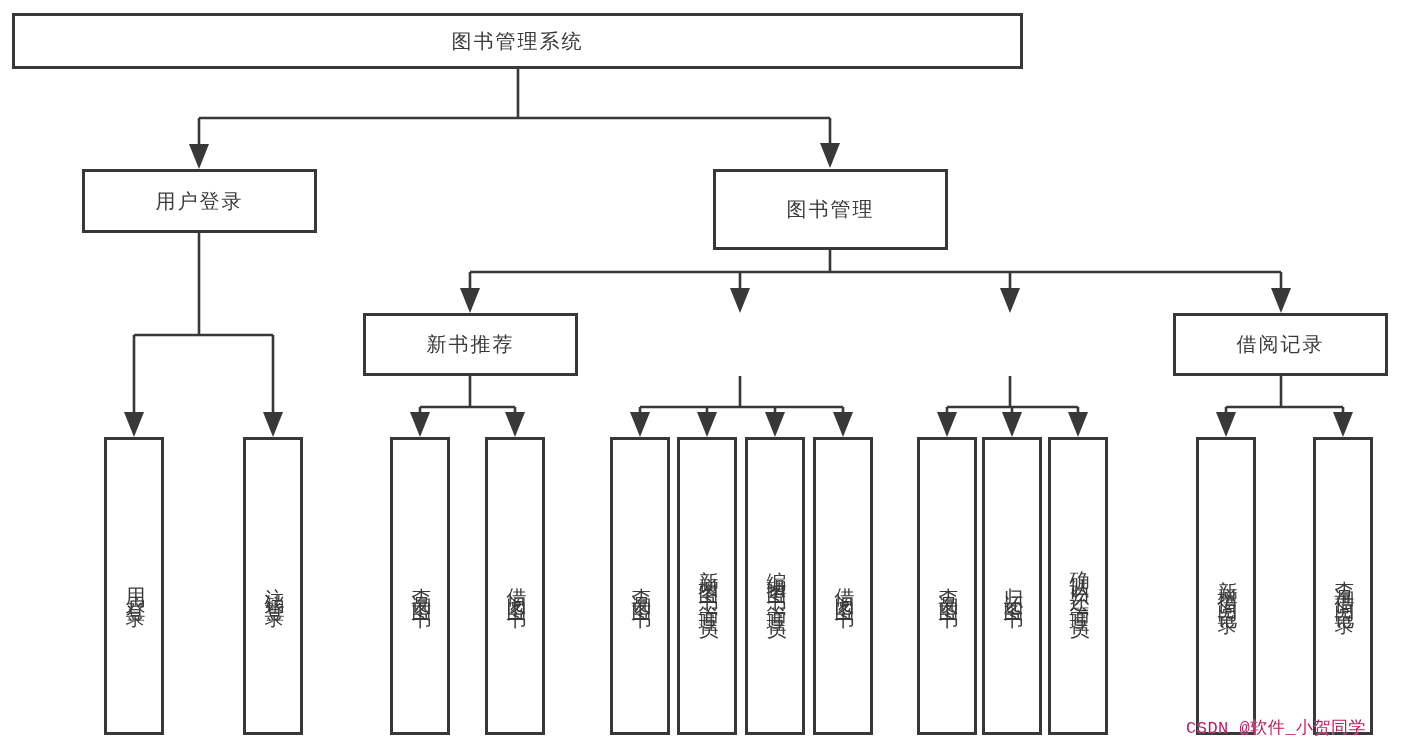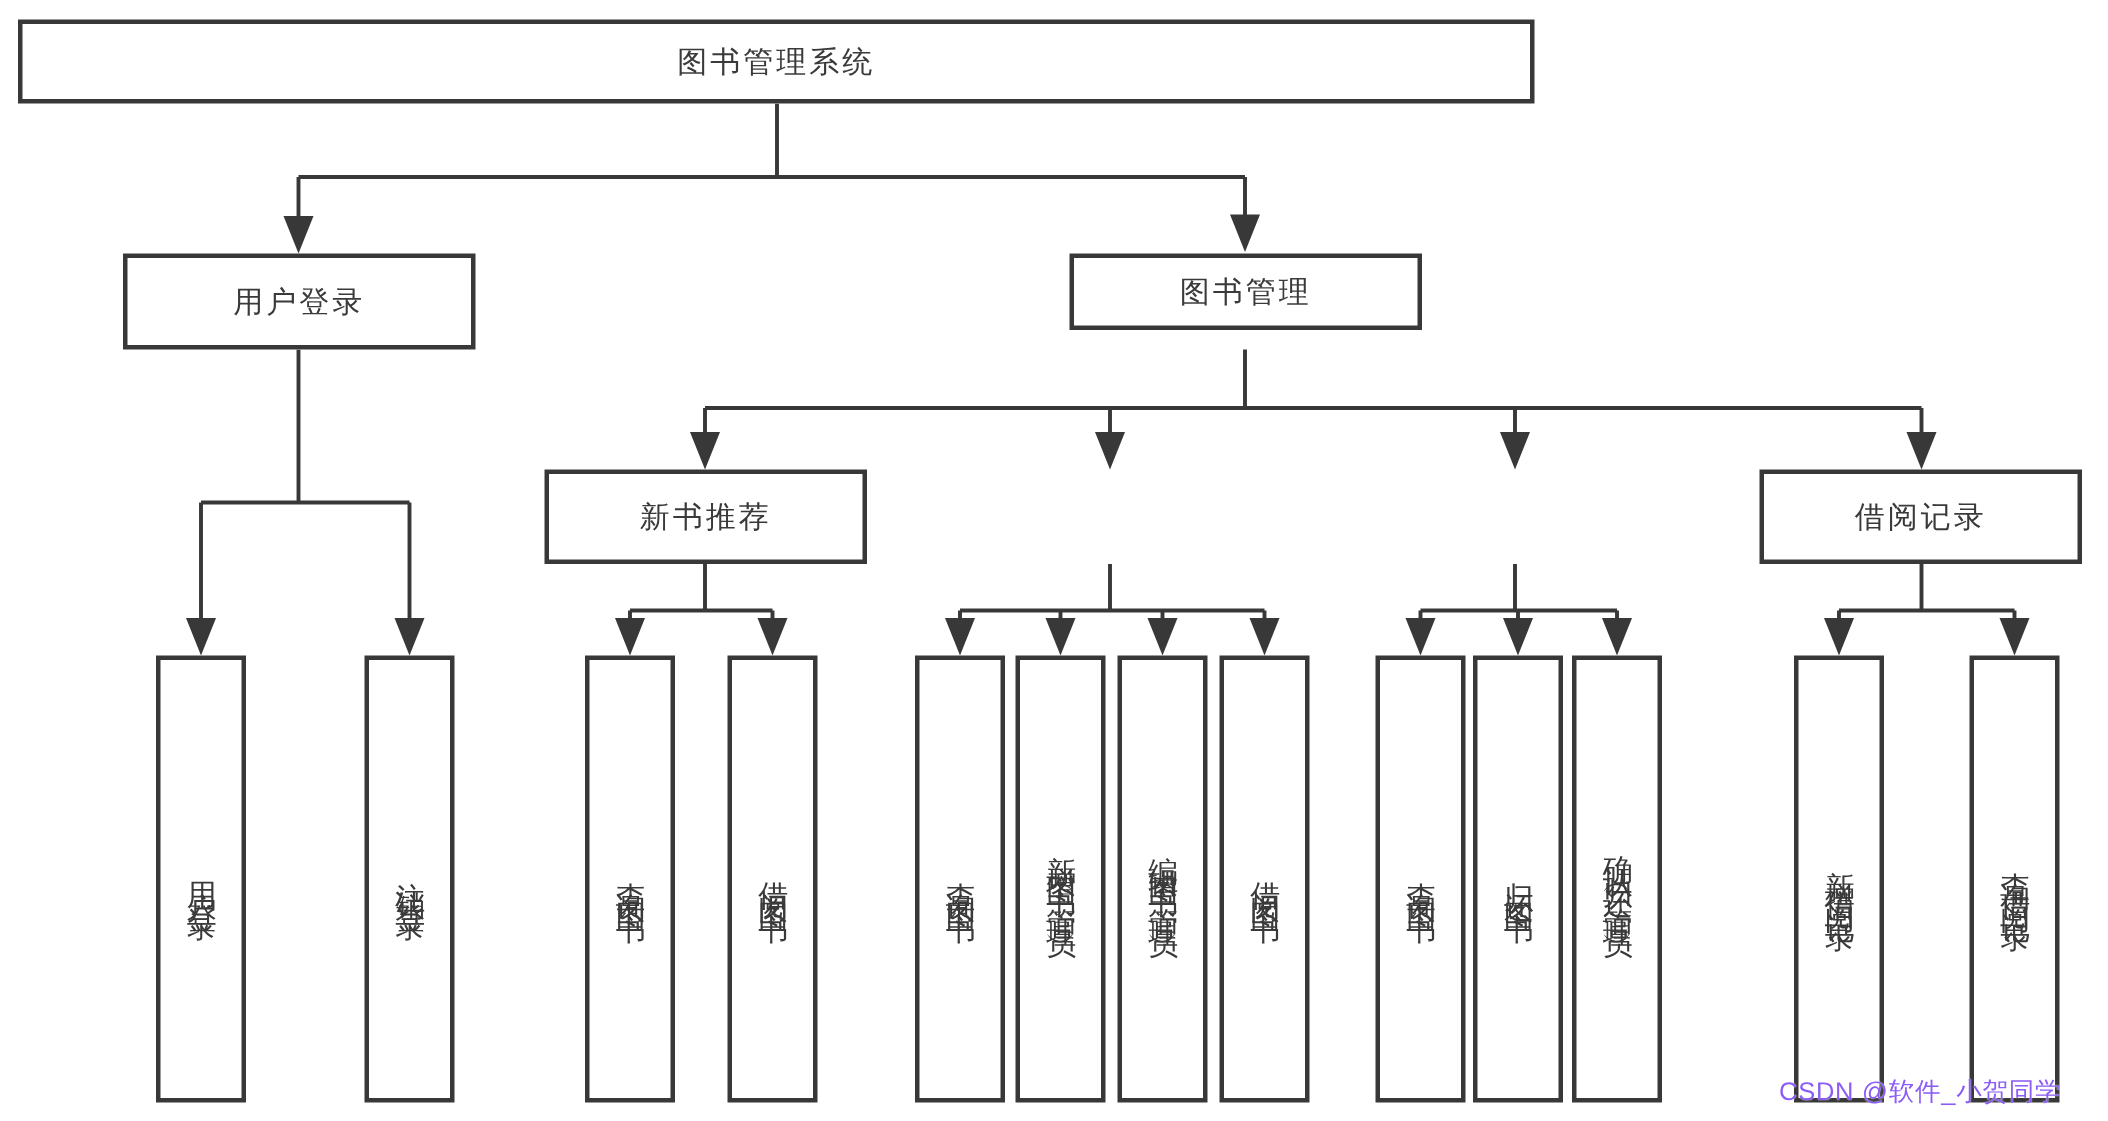--- a/index.html
+++ b/index.html
@@ -1,20 +1,20 @@
 <!DOCTYPE html>
 <html><head>
 <meta charset="utf-8">
 <style>
   html,body{margin:0;padding:0;background:#ffffff;}
   .canvas{
     position:relative;
     width:1405px;height:747px;
     background:#ffffff;
-    font-family:Liberation Sans, sans-serif;
+    font-family:Liberation Mono, monospace;
     overflow:hidden;
   }
   .connectors{position:absolute;left:0;top:0;width:1405px;height:747px;}
   .node{
     position:absolute;
     box-sizing:border-box;
     border:3px solid #383838;
     background:#ffffff;
     display:flex;
     align-items:center;
@@ -30,38 +30,38 @@
     writing-mode:vertical-rl;
     text-orientation:mixed;
     font-size:20px;
     letter-spacing:7px;
     line-height:1;
   }
   
   .n-root   {left:12px;  top:13px;  width:1011px; height:56px;}
   
   .n-login  {left:82px;  top:169px; width:235px;  height:64px;}
-  .n-mgmt   {left:713px; top:169px; width:235px;  height:51px;}
+  .n-mgmt   {left:713px; top:169px; width:235px;  height:81px;}
   
   .n-newrec {left:363px; top:313px; width:215px;  height:63px;}
   .n-borrow {left:633px; top:313px; width:215px;  height:63px;}
   .n-current{left:903px; top:313px; width:215px;  height:63px;}
   .n-records{left:1173px;top:313px; width:215px;  height:63px;}
   
   .leaf{top:437px;width:60px;height:298px;}
   .l-a1{left:104px;} .l-a2{left:243px;}
   .l-b1{left:390px;} .l-b2{left:485px;}
   .l-c1{left:610px;} .l-c2{left:677px;} .l-c3{left:745px;} .l-c4{left:813px;}
   .l-d1{left:917px;} .l-d2{left:982px;} .l-d3{left:1048px;}
   .l-e1{left:1196px;} .l-e2{left:1313px;}
   .watermark{
     position:absolute;
     left:1186px; top:716px;
     font-size:17px;
-    color:#8b5cf6;
+    color:#be185d;
     letter-spacing:0.5px;
     white-space:nowrap;
     text-shadow:0 0 1px #ffffff;
   }
 </style>
 </head>
 <body>
 
 <div class="canvas">
 

